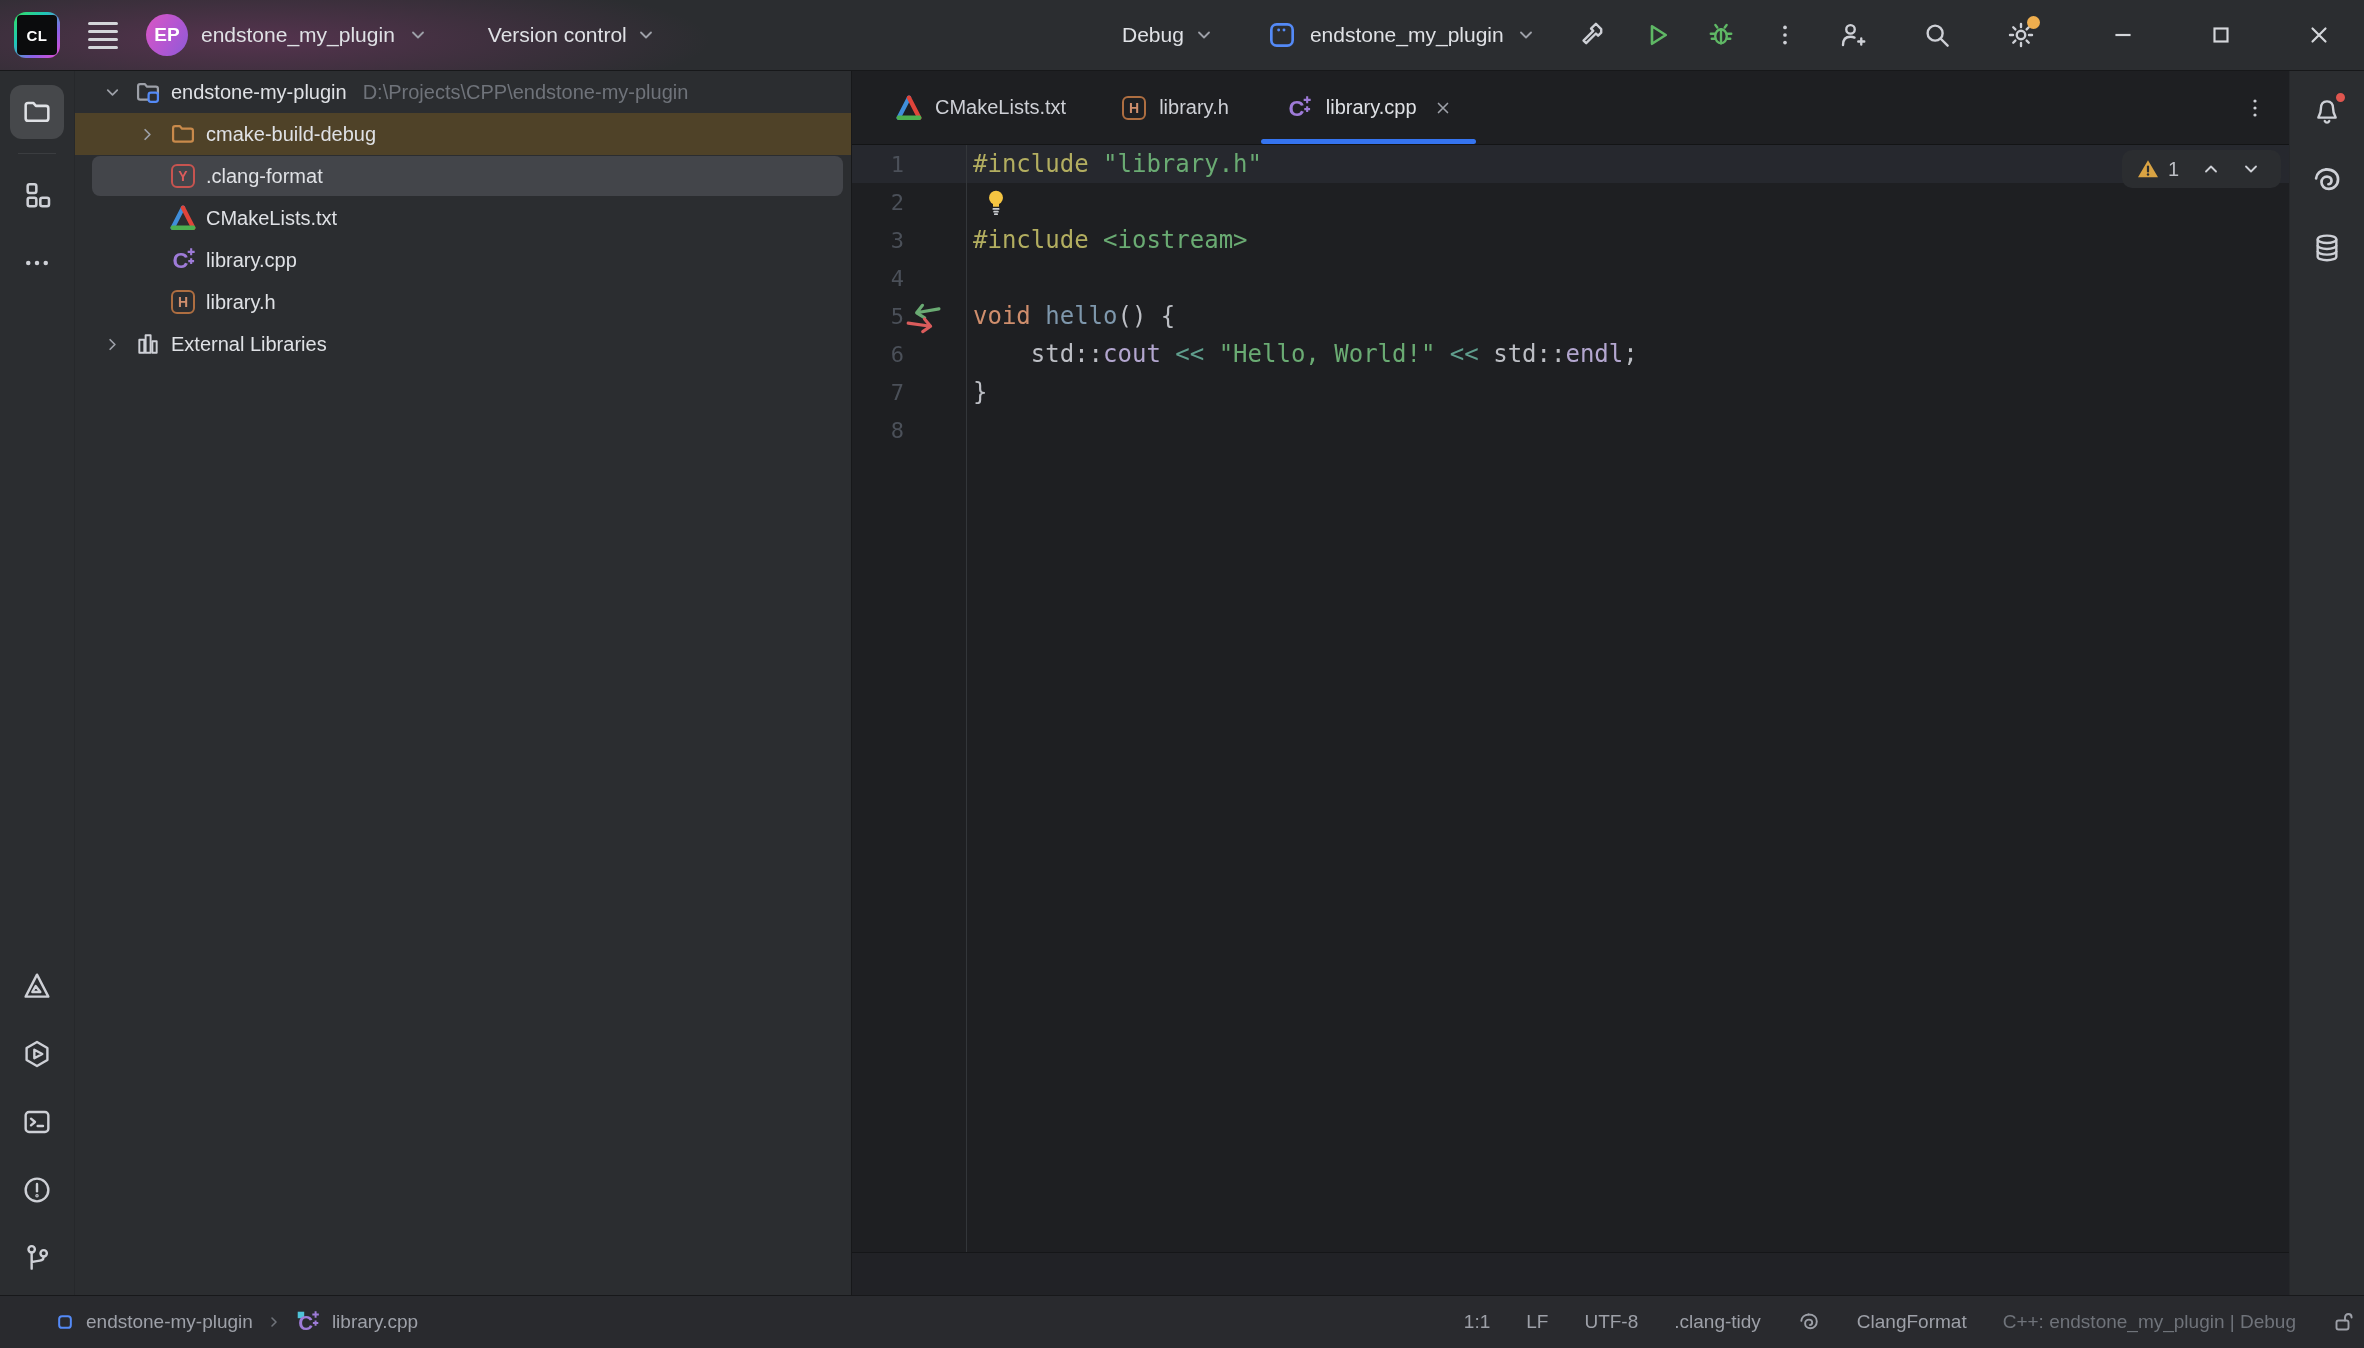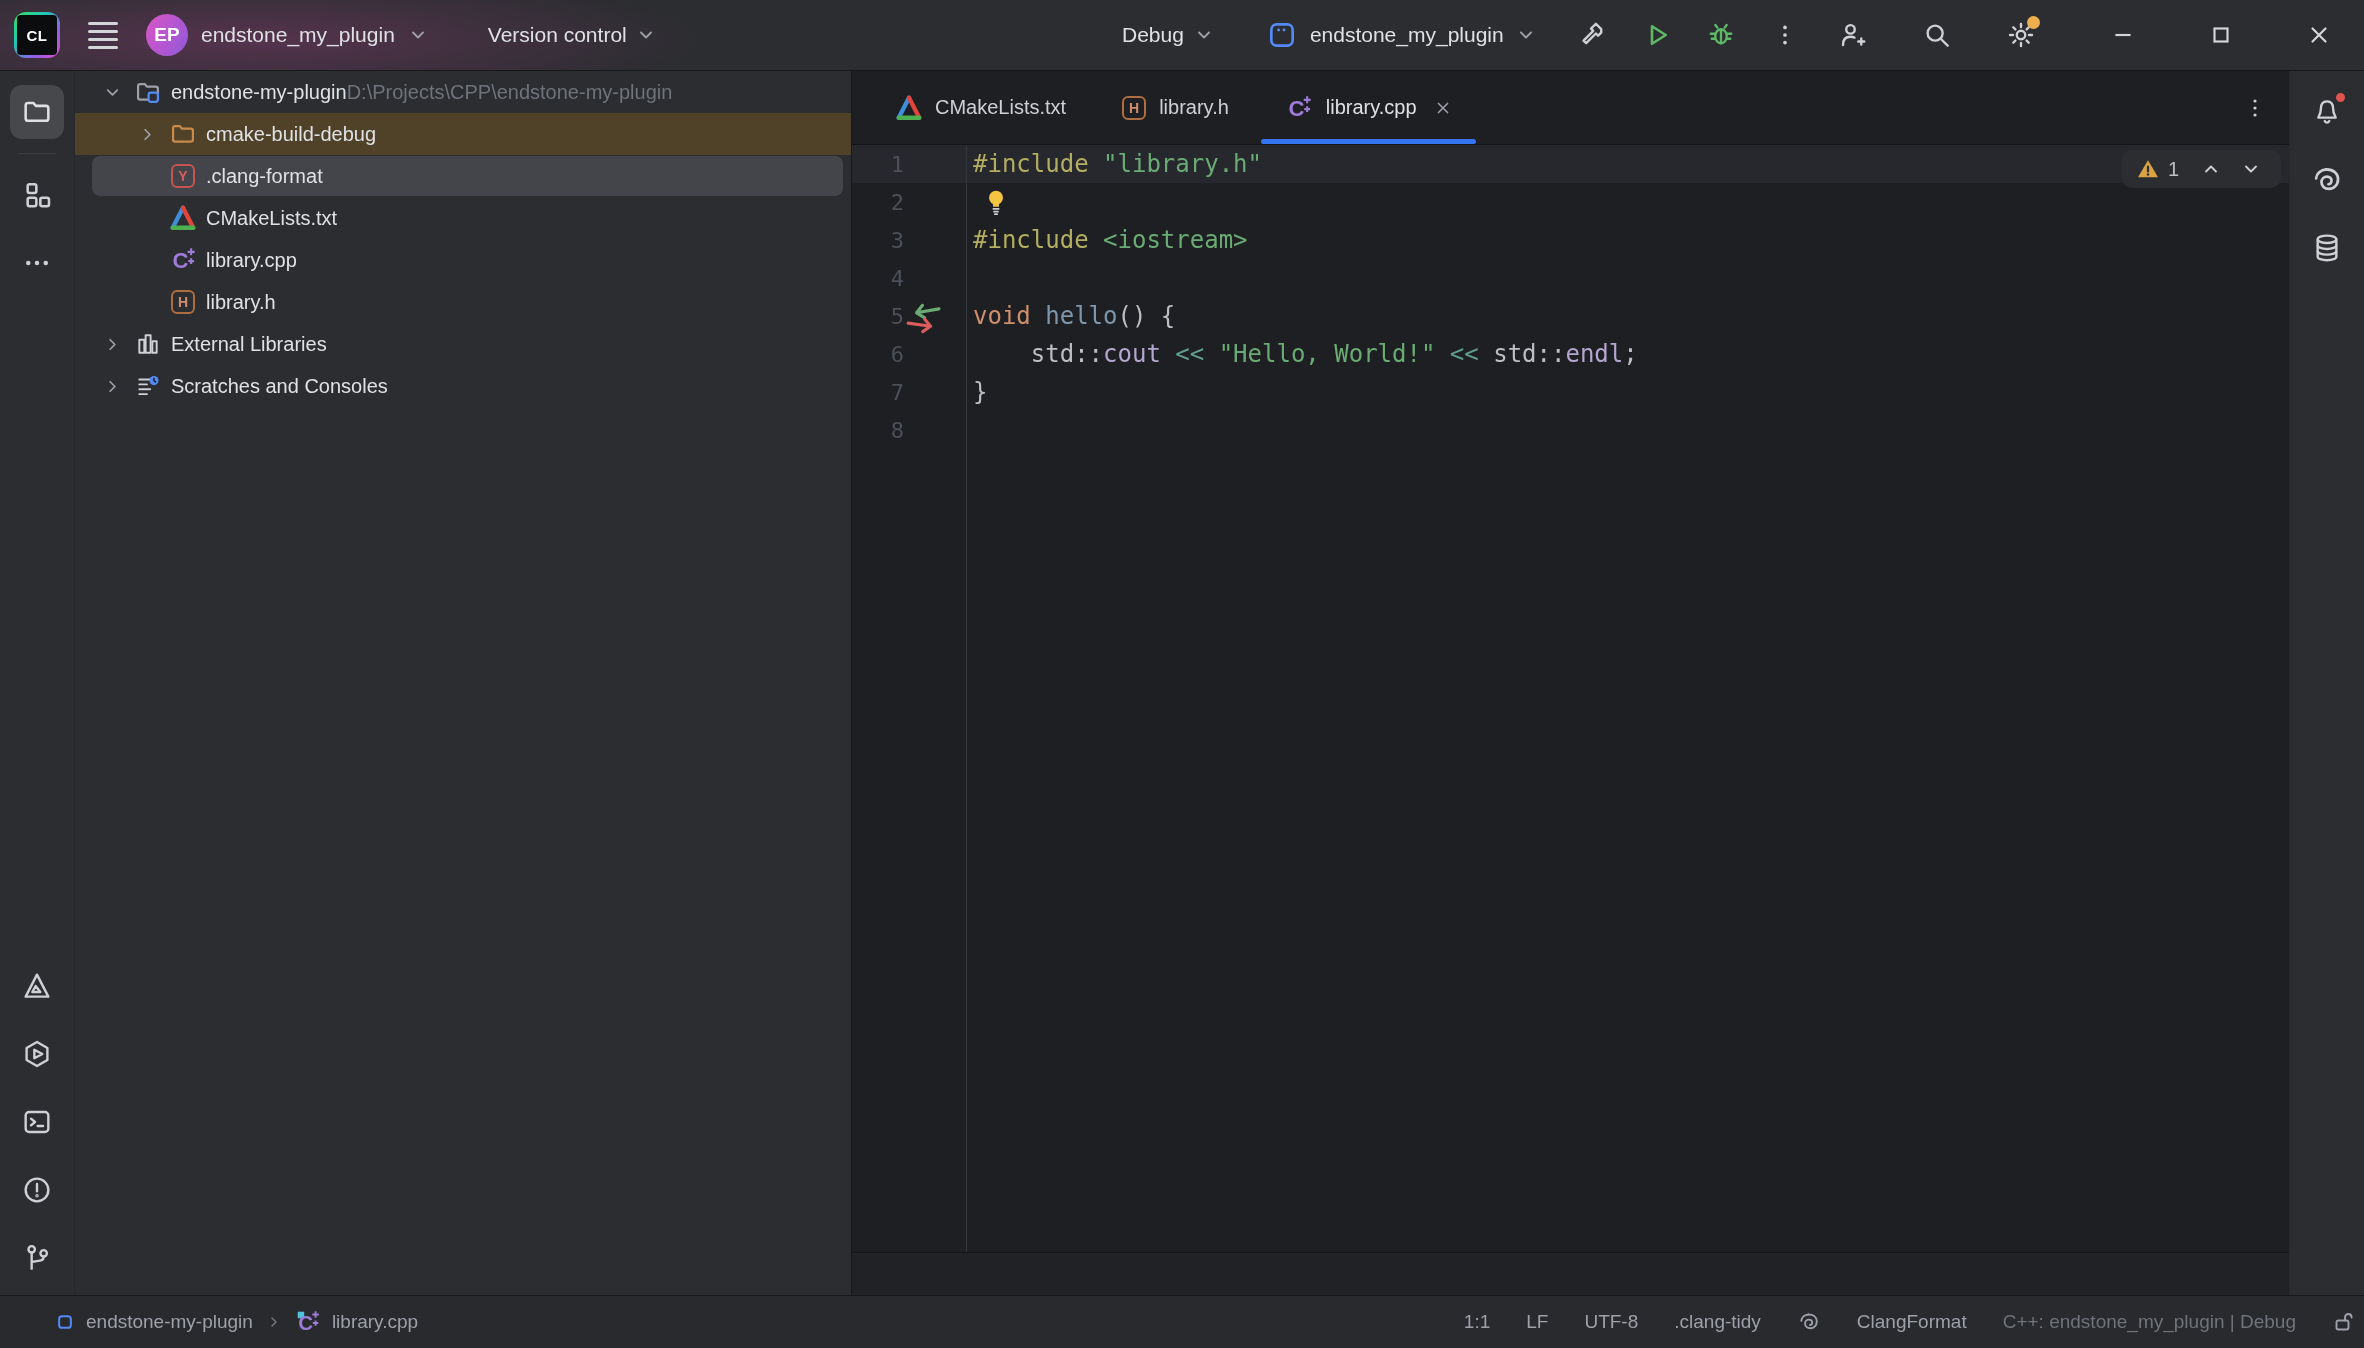--- a/index.html
+++ b/index.html
@@ -95,21 +95,21 @@
   .tree-row{height:42px;display:flex;align-items:center;cursor:pointer;position:relative;}
   .tree-row.indent-0{padding-left:25px;}
   .tree-row.indent-1{padding-left:60px;}
   .row-bg-brown{background:var(--sel-brown);}
   .row-bg-gray::before{content:"";position:absolute;left:17px;right:8px;top:1px;bottom:1px;background:var(--sel-gray);border-radius:8px;}
   .tree-row>*{position:relative;}
   .tw-chev{width:24px;margin-right:9px;display:flex;justify-content:center;}
   .tw-chev.placeholder{visibility:hidden;}
   .tw-icon{width:30px;margin-right:8px;display:flex;justify-content:center;align-items:center;}
   .tree-label{font-size:20px;color:var(--text);white-space:nowrap;}
-  .tree-path{font-size:20px;color:var(--text-faint);white-space:nowrap;}
+  .tree-path{font-size:20px;color:var(--text-faint);margin-left:16px;white-space:nowrap;}
 
   .file-badge{width:24px;height:24px;border-radius:6px;border:2px solid;display:flex;align-items:center;justify-content:center;font-size:14px;font-weight:700;font-family:"Liberation Sans",sans-serif;}
   .badge-y{border-color:#C75450;color:#DB5C5C;}
   .badge-h{border-color:#AE6E41;color:#CF8E6D;}
 
   
   .editor-col{display:flex;flex-direction:column;min-width:0;background:var(--bg-editor);}
   .tabbar{height:74px;display:flex;align-items:center;border-bottom:1px solid #131415;padding-left:16px;position:relative;}
   .tab{height:100%;display:flex;align-items:center;gap:13px;padding:0 28px;position:relative;cursor:pointer;}
   .tab-label{font-size:20px;color:#CED0D6;}
@@ -405,35 +405,20 @@
         <span class="tw-icon">
           <svg width="26" height="26" viewBox="0 0 24 24" fill="none" stroke="#CED0D6" stroke-width="1.8" stroke-linejoin="round">
             <rect x="4" y="8" width="4.6" height="12"></rect>
               <rect x="9.8" y="4" width="4.6" height="16"></rect>
               <rect x="16" y="9.5" width="4" height="10.5"></rect>
           </svg>
         </span>
         <span class="tree-label">External Libraries</span>
       </div>
 
-      <div class="tree-row indent-0">
-        <span class="tw-chev">
-            <svg width="19" height="19" viewBox="0 0 24 24">
-              <polyline points="9,6 15,12 9,18" fill="none" stroke="#9DA0A8" stroke-width="2.2" stroke-linecap="round" stroke-linejoin="round"></polyline>
-            </svg>
-          </span>
-        <span class="tw-icon">
-          <svg width="26" height="26" viewBox="0 0 24 24" fill="none">
-            <path d="M4 6 H14 M4 10.5 H11 M4 15 H14 M4 19.5 H11" stroke="#CED0D6" stroke-width="1.8" stroke-linecap="round"></path>
-            <circle cx="17.5" cy="7" r="4.2" fill="#548AF7"></circle>
-            <path d="M17.5 4.8 V7 L19 8.2" stroke="#1E1F22" stroke-width="1.4" stroke-linecap="round" fill="none"></path>
-          </svg>
-        </span>
-        <span class="tree-label">Scratches and Consoles</span>
-      </div>
 
     </div>
   </div>
 
   <div class="editor-col">
     <div class="tabbar">
       <div class="tab">
         <svg width="26" height="26" viewBox="0 0 24 24" fill="none" stroke-linecap="round">
           <path d="M12 2.5 L2.5 21" stroke="#3F8EDA" stroke-width="4"></path>
           <path d="M12 2.5 L21.5 21" stroke="#E0443A" stroke-width="4"></path>

